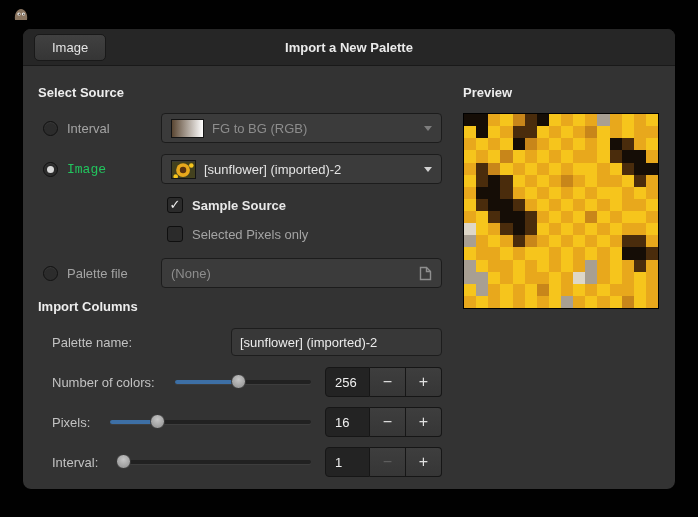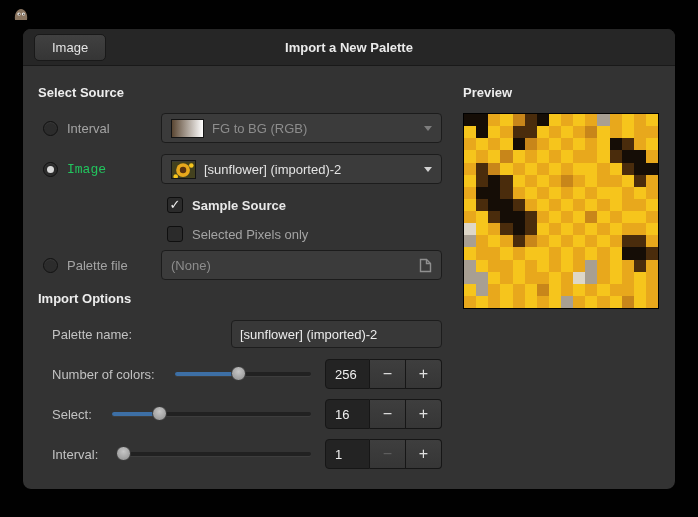--- a/index.html
+++ b/index.html
@@ -56,21 +56,21 @@
   .combo.disabled{color:#8d8d8d;}
   .combo .arrow{margin-left:auto;width:0;height:0;border-left:4px solid transparent;
     border-right:4px solid transparent;border-top:5px solid #d2d2d2;}
   .combo.disabled .arrow{border-top-color:#7d7d7d;}
   .thumb-grad{width:33px;height:19px;flex:none;border:1px solid #141414;}
   .thumb-img{width:25px;height:19px;flex:none;border:1px solid #141414;overflow:hidden;display:flex;}
   .filebtn{color:#8d8d8d;}
   .filebtn svg{margin-left:auto;}
   
   .check-row{display:flex;align-items:center;gap:9px;margin:0 0 9px 129px;height:20px;}
-  .check-row.last{margin-bottom:6px;}
+  .check-row.last{margin-bottom:14px;}
   .checkbox{
     width:16px;height:16px;flex:none;background:#2b2b2b;border:1px solid #0f0f0f;
     border-radius:3px;color:#efefef;font-size:13px;line-height:13px;font-weight:bold;
     text-align:center;
   }
   .check-label{font-size:13px;color:#a4a4a4;}
   .check-label.bold{font-weight:bold;color:#e8e8e8;}
   
   .opt-row{display:flex;align-items:center;margin-bottom:10px;height:30px;}
   .opt-label{font-size:13px;color:#c2c2c2;margin-left:14px;}
@@ -180,21 +180,21 @@
           </div>
           <div class="filebtn">
             <span>(None)</span>
             <svg width="13" height="15" viewBox="0 0 13 15">
               <path d="M1.5 1.5 h6 l4 4 v8 h-10 z" fill="none" stroke="#8f8f8f" stroke-width="1.4"></path>
               <path d="M7.5 1.5 v4 h4" fill="none" stroke="#8f8f8f" stroke-width="1.4"></path>
             </svg>
           </div>
         </div>
 
-        <div class="section-heading">Import Options</div>
+        <div class="section-heading">Import Columns</div>
 
         <div class="opt-row">
           <span class="opt-label">Palette name:</span>
           <input class="entry" value="[sunflower] (imported)-2" style="">
         </div>
 
         <div class="opt-row">
           <span class="opt-label">Number of colors:</span>
           <div class="slider">
             <div class="track"></div>
@@ -202,21 +202,21 @@
             <div class="handle" style="left: 47%;"></div>
           </div>
           <div class="spin">
             <div class="val">256</div>
             <div class="sbtn minus">−</div>
             <div class="sbtn plus">+</div>
           </div>
         </div>
 
         <div class="opt-row">
-          <span class="opt-label">Select:</span>
+          <span class="opt-label">Pixels:</span>
           <div class="slider">
             <div class="track"></div>
             <div class="fill" style="width: 24%; background: rgb(61, 111, 165);"></div>
             <div class="handle" style="left: 24%;"></div>
           </div>
           <div class="spin">
             <div class="val">16</div>
             <div class="sbtn minus">−</div>
             <div class="sbtn plus">+</div>
           </div>

